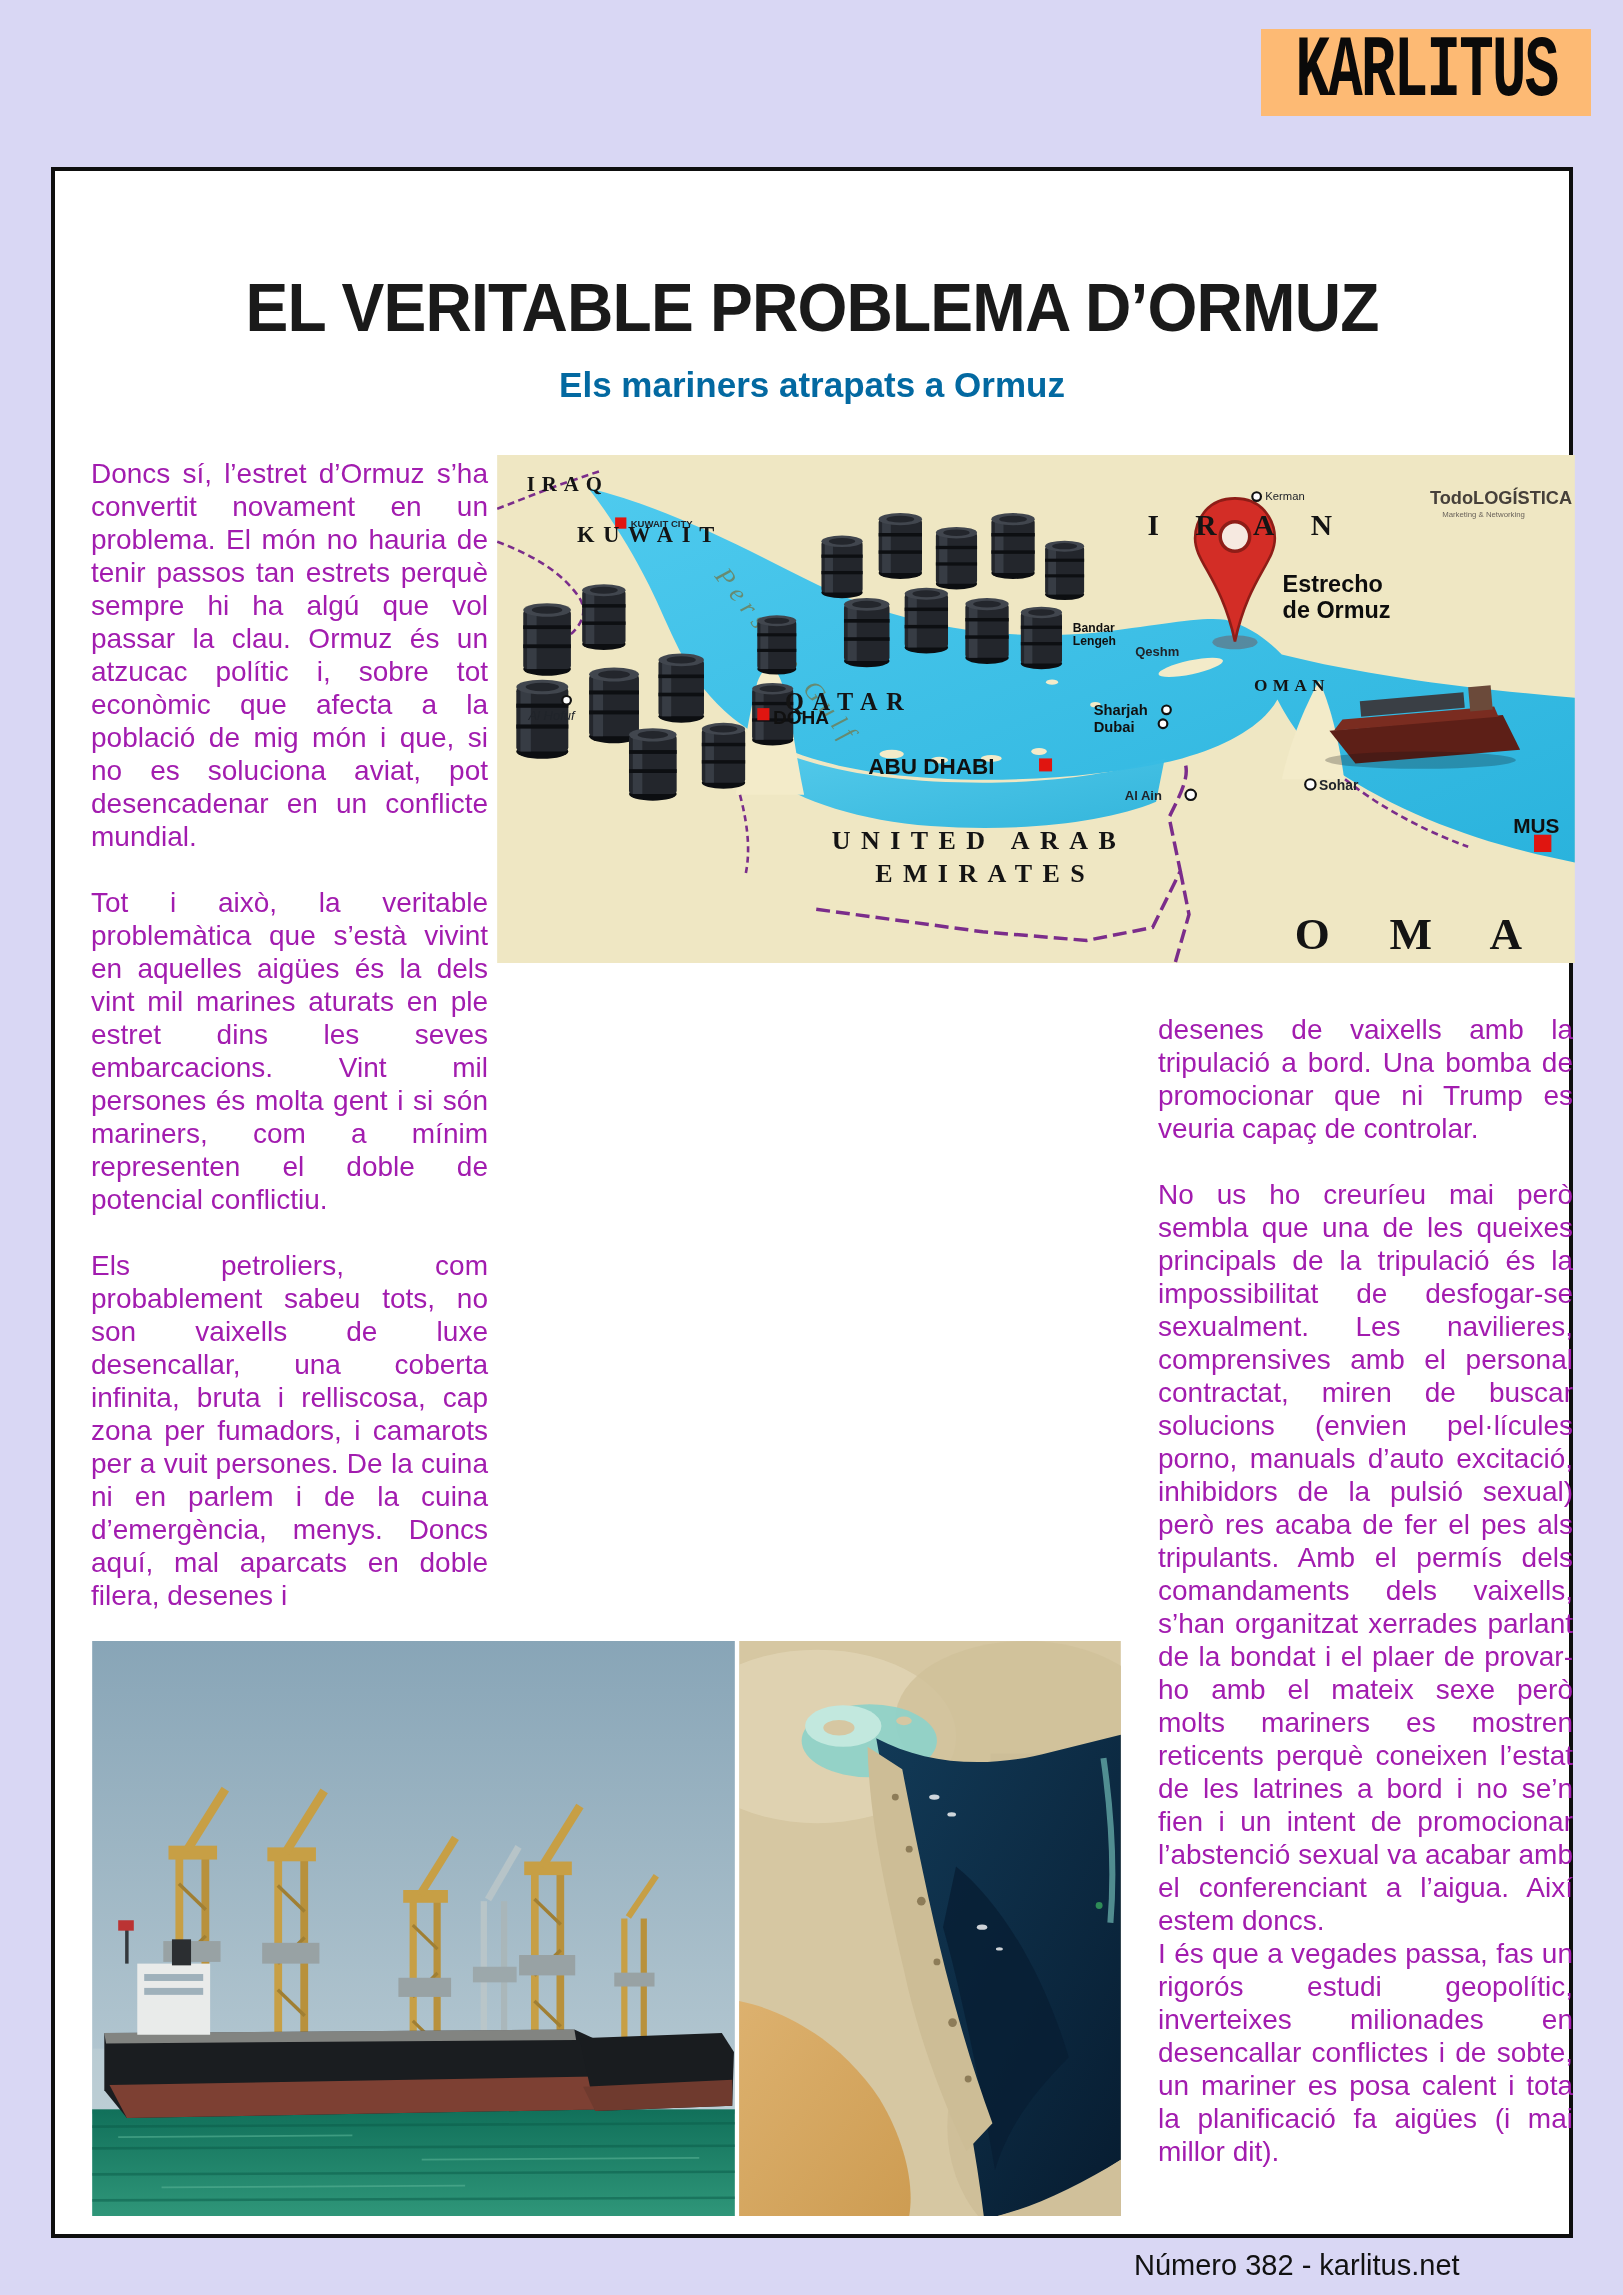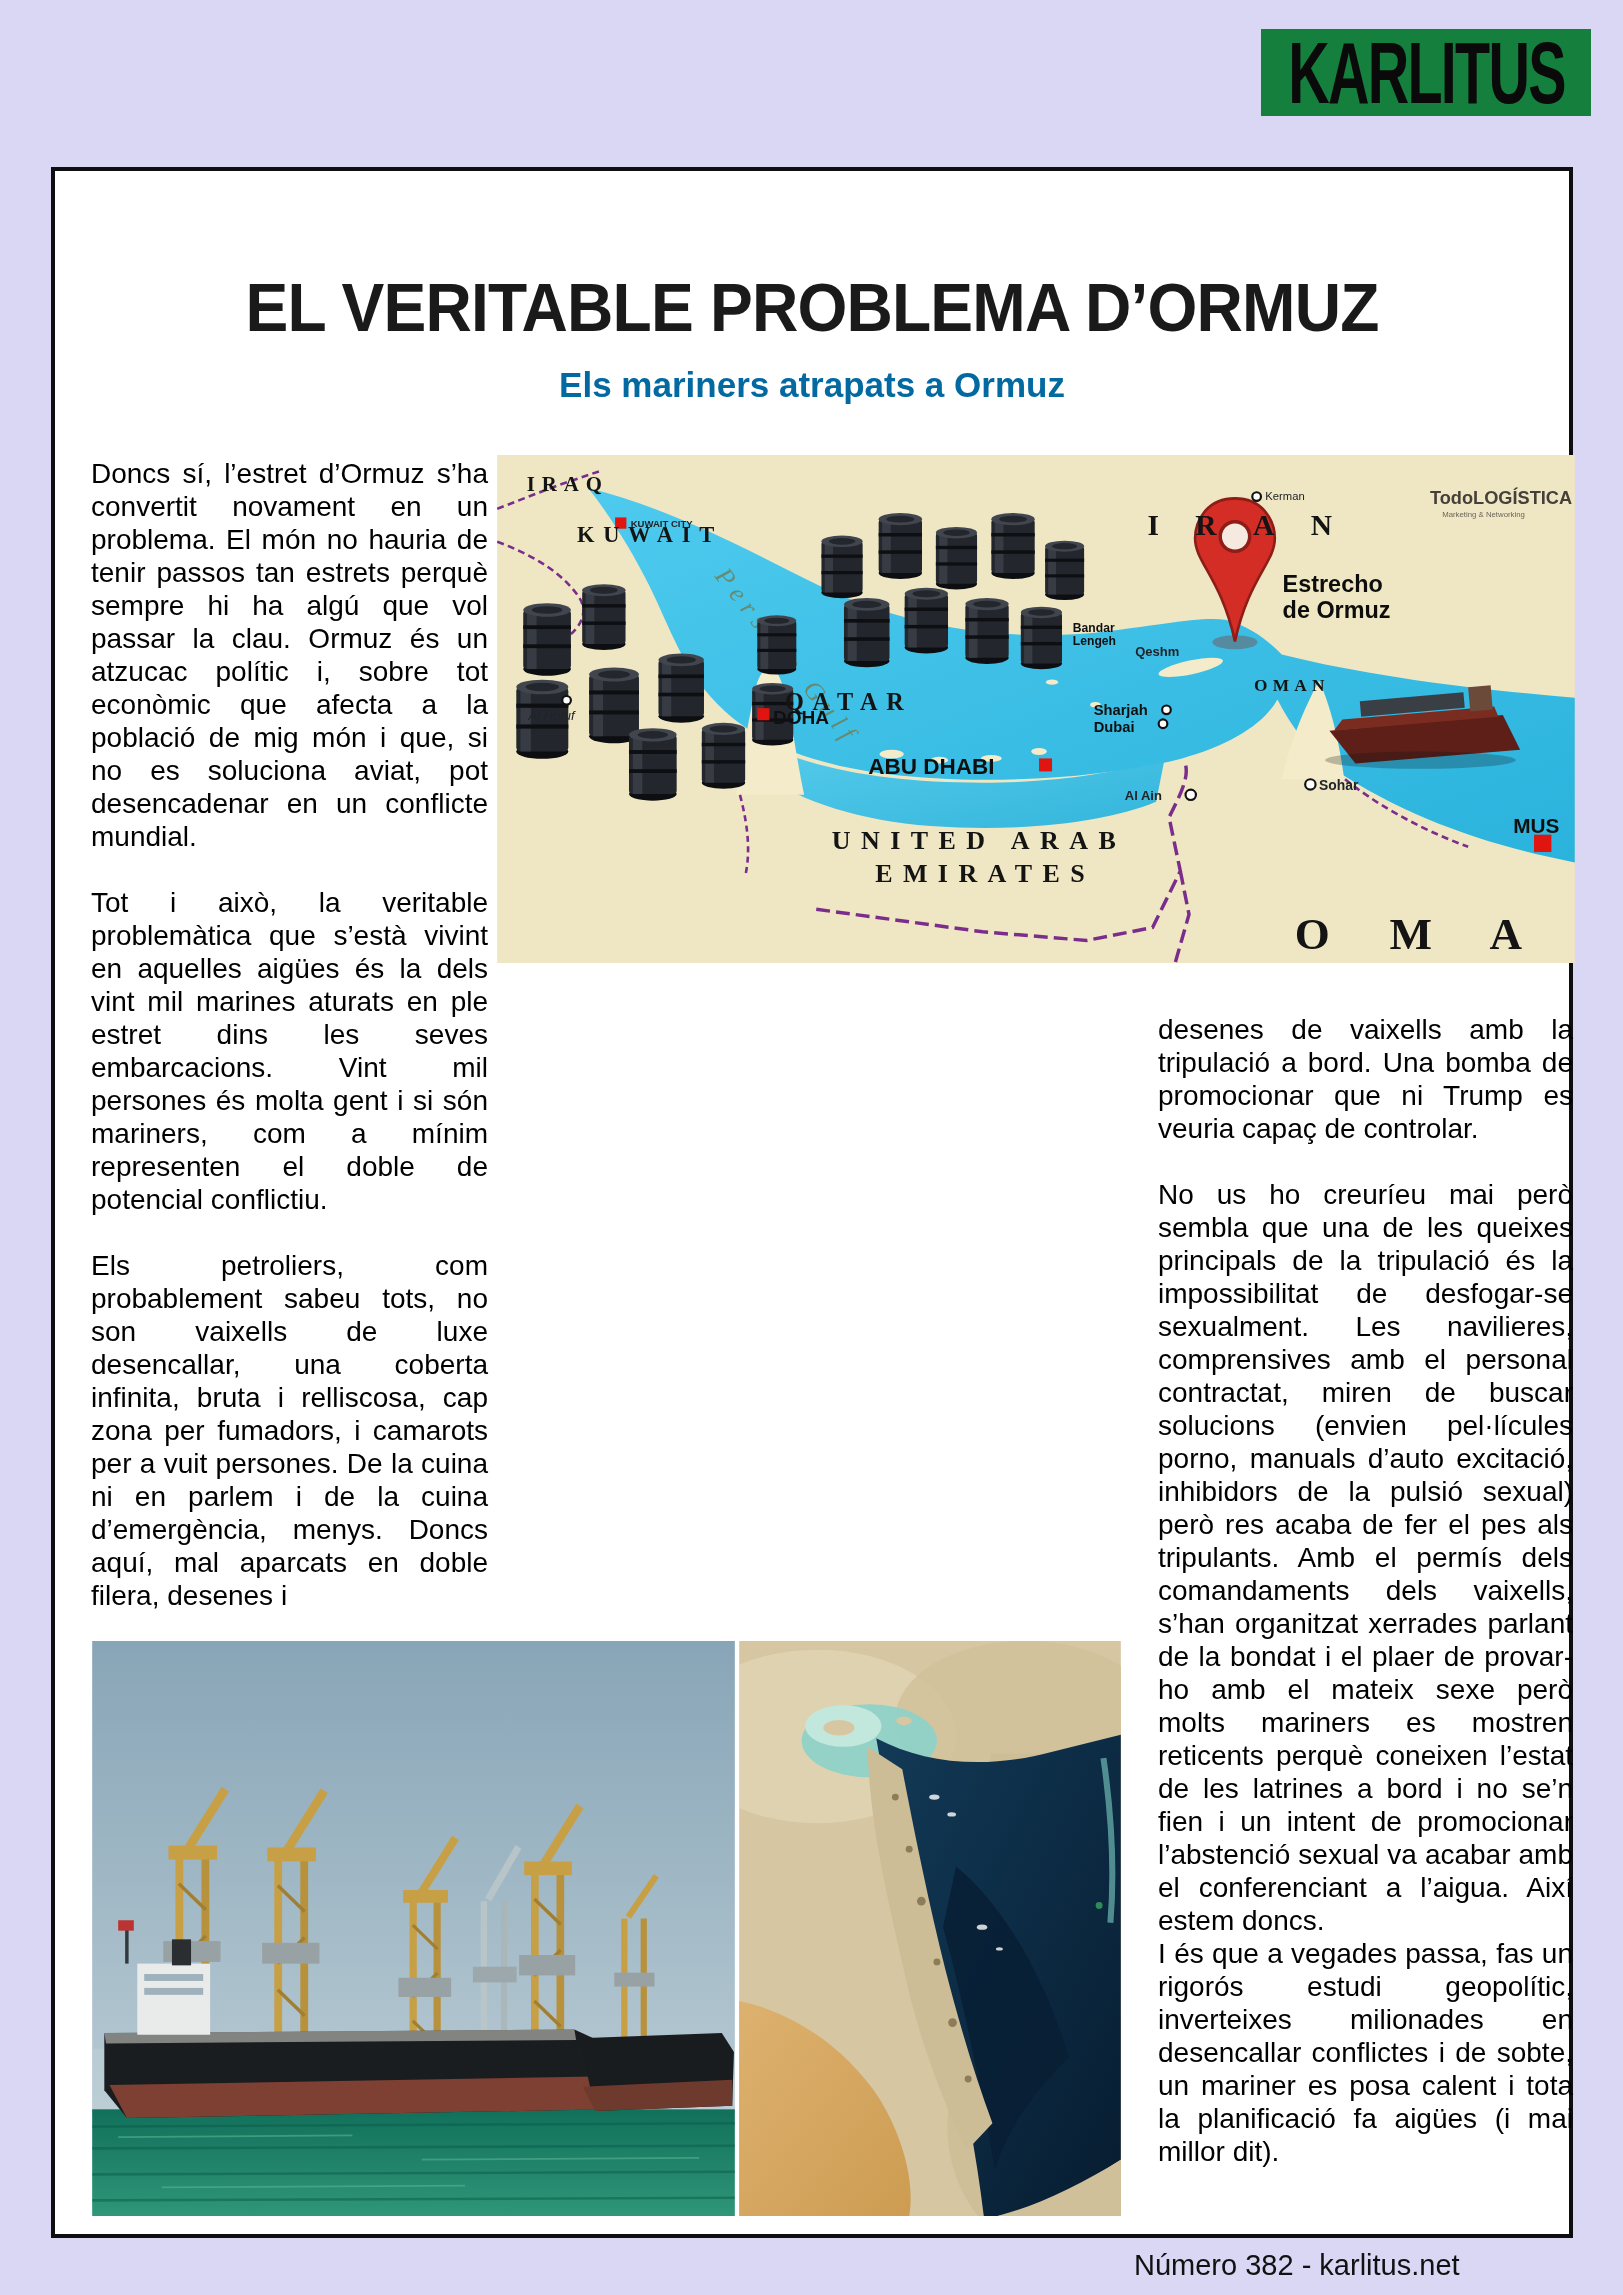--- a/index.html
+++ b/index.html
@@ -1,35 +1,35 @@
 <!DOCTYPE html>
 <html lang="ca" style="font-size:14px"><head>
 <meta charset="utf-8">
 <style>
   html,body{margin:0;padding:0;background:#d9d7f4;}
   #page{position:relative;width:1623px;height:2295px;background:#d9d7f4;
         font-family:"Liberation Sans",sans-serif;overflow:hidden;}
 
   
   #logo-box{position:absolute;left:1261px;top:29px;width:330px;height:87px;
-            background:#15803d;display:flex;align-items:flex-end;justify-content:center;}
+            background:#fdba74;display:flex;align-items:flex-end;justify-content:center;font-family:Liberation Mono, monospace;}
   #logo-box span{font-weight:bold;font-size:87px;line-height:87px;color:#0a0a0a;
             letter-spacing:-2.6px;transform:scaleX(0.66);white-space:nowrap;}
 
   
   #article-box{position:absolute;left:51px;top:167px;width:1514px;height:2063px;
                background:#ffffff;border:4.3px solid #0e0e0e;}
 
   #title{position:absolute;left:0;top:102px;width:100%;text-align:center;
          font-weight:bold;font-size:69px;line-height:1;color:#1a1a1a;
          transform:scaleX(0.93);letter-spacing:-0.9px;white-space:nowrap;}
   #subtitle{position:absolute;left:0;top:194px;width:100%;text-align:center;
             font-weight:bold;font-size:35px;color:#0369a1;}
 
-  .col{position:absolute;color:#000000;font-size:28px;line-height:33px;
+  .col{position:absolute;color:#a21caf;font-size:28px;line-height:33px;
        text-align:justify;}
   .col p{margin:0 0 33px 0;}
   .col p.flush{margin:0;}
   #col-left{left:36px;top:286px;width:397px;}
   #col-right{left:1103px;top:842px;width:415px;}
 
   
   .ph{position:absolute;overflow:hidden;}
   #map-figure{left:442px;top:284px;width:1078px;height:508px;}
   #port-figure{left:37px;top:1470px;width:643px;height:575px;}

